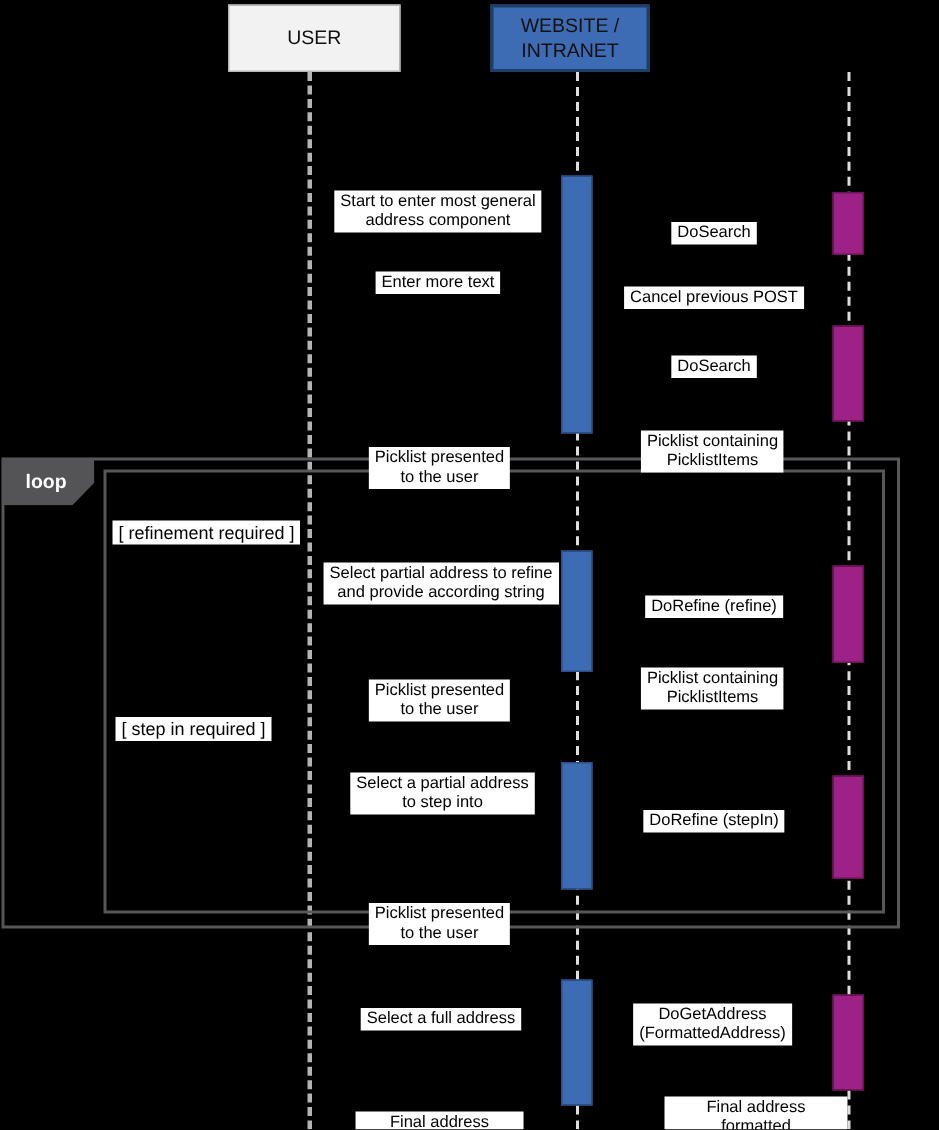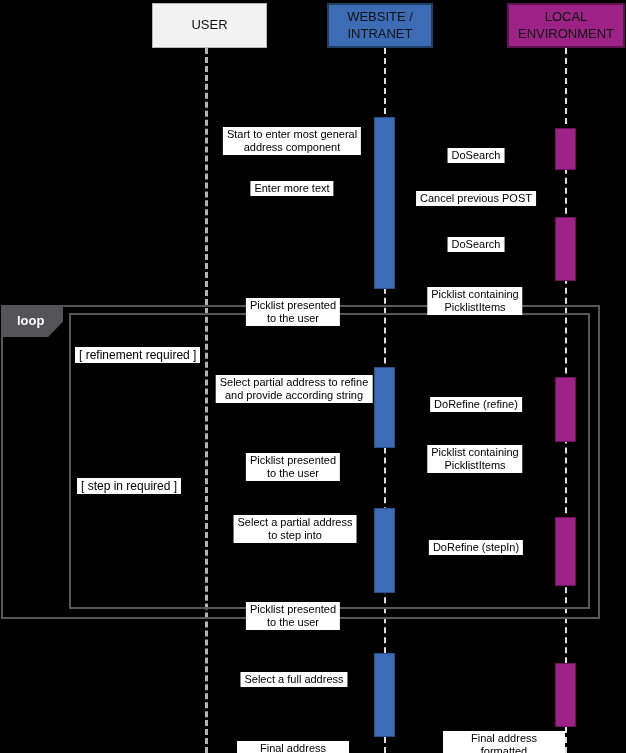--- a/index.html
+++ b/index.html
@@ -72,22 +72,20 @@
 
   <div class="bar magenta" style="top:128px;height:42px;"></div>
   <div class="bar magenta" style="top:217px;height:64px;"></div>
   <div class="bar magenta" style="top:377px;height:65px;"></div>
   <div class="bar magenta" style="top:517px;height:69px;"></div>
   <div class="bar magenta" style="top:663px;height:64px;"></div>
 
   <div class="actor user">USER</div>
   <div class="actor website">WEBSITE /
 INTRANET</div>
-  <div class="actor local">LOCAL
-ENVIRONMENT</div>
 
   <div class="msg" style="left:292px;top:91px;">Start to enter most general
 address component</div>
   <div class="msg" style="left:476px;top:112px;">DoSearch</div>
   <div class="msg" style="left:292px;top:145px;">Enter more text</div>
   <div class="msg" style="left:476px;top:155px;">Cancel previous POST</div>
   <div class="msg" style="left:476px;top:201px;">DoSearch</div>
   <div class="msg" style="left:475px;top:251px;">Picklist containing
 PicklistItems</div>
   <div class="msg" style="left:293px;top:262px;">Picklist presented
@@ -98,18 +96,20 @@
   <div class="msg" style="left:475px;top:409px;">Picklist containing
 PicklistItems</div>
   <div class="msg" style="left:293px;top:417px;">Picklist presented
 to the user</div>
   <div class="msg" style="left:295px;top:479px;">Select a partial address
 to step into</div>
   <div class="msg" style="left:476px;top:504px;">DoRefine (stepIn)</div>
   <div class="msg" style="left:293px;top:566px;">Picklist presented
 to the user</div>
   <div class="msg" style="left:294px;top:636px;">Select a full address</div>
+  <div class="msg" style="left:475px;top:633px;">DoGetAddress
+(FormattedAddress)</div>
   <div class="msg" style="left:504px;top:695px;">Final address formatted
 according to layout</div>
   <div class="msg" style="left:293px;top:705px;">Final address
 presented to the user</div>
 
 </div>
 
 </body></html>

